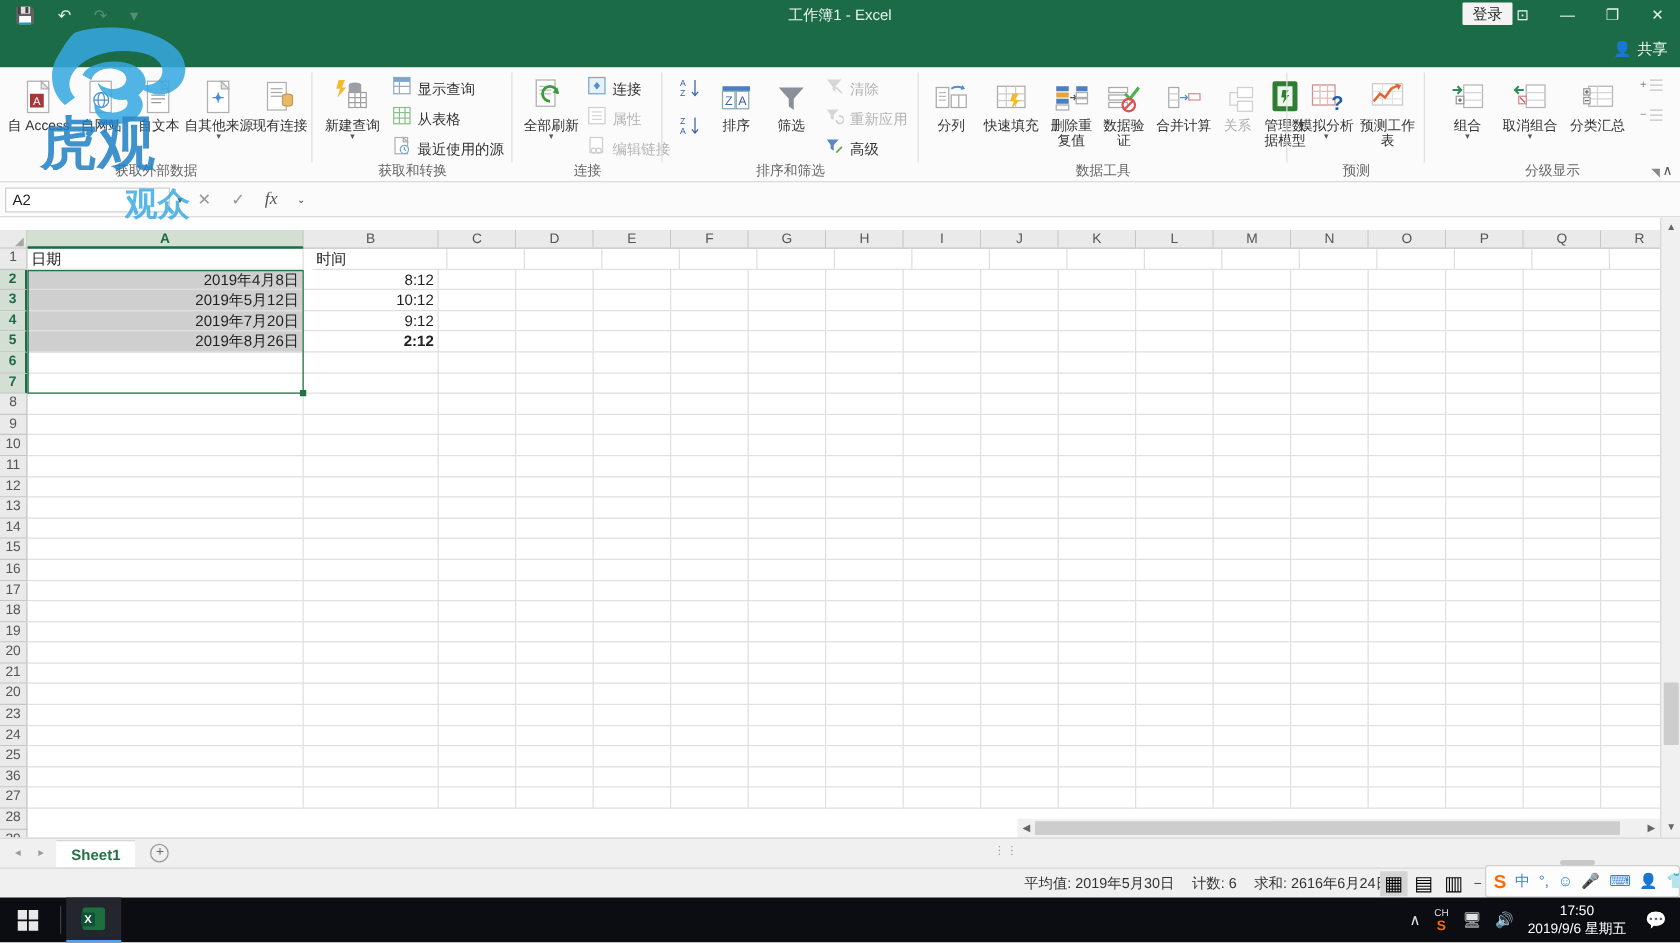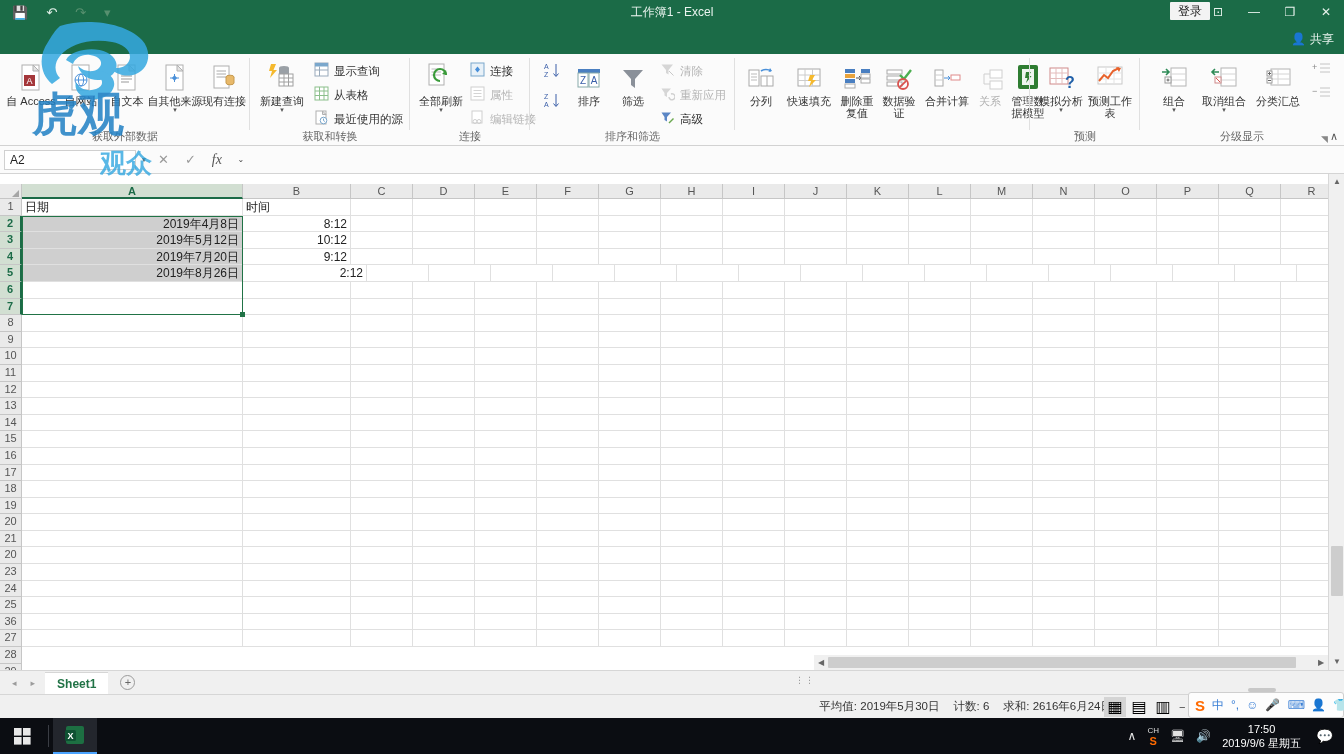--- a/index.html
+++ b/index.html
@@ -553,20 +553,21 @@
     <div class="bigbtn" style="left:272px;width:42px;">
       <span class="bi">
         <svg width="28" height="28" viewBox="0 0 28 28">
             <rect x="4" y="1" width="20" height="24" rx="2" fill="#2f7d32"></rect>
             <rect x="8" y="5" width="12" height="16" fill="#fff" opacity=".92"></rect>
             <path d="M12 8 h5 l-2.5 4 h3 l-5.5 7 l1.5 -5 h-2.5 Z" fill="#2f7d32"></path>
           </svg>
       </span>
       <span class="bl">管理数据模型</span>
     </div>
+    <div class="glabel">数据工具</div>
     <div class="sep"></div>
   </div>
 
   <div class="rgroup" style="left:1030px;width:110px;">
     <div class="bigbtn" style="left:6px;width:50px;">
       <span class="bi">
         <svg width="28" height="28" viewBox="0 0 28 28">
             <rect x="3" y="4" width="18" height="16" fill="#fff" stroke="#d08a8a"></rect>
             <line x1="3" y1="9" x2="21" y2="9" stroke="#e3bcbc"></line>
             <line x1="3" y1="14.5" x2="21" y2="14.5" stroke="#e3bcbc"></line>
@@ -729,21 +730,21 @@
       <div class="rh">24</div>
       <div class="rh">25</div>
       <div class="rh">36</div>
       <div class="rh">27</div>
       <div class="rh">28</div>
       <div class="rh">29</div>
     </div>
   <div class="cells" id="cells">
       <div class="crow">
         <div class="cell" style="width: 221px;">日期</div>
-        <div class="cell" style="width: 108px;">时间</div>
+        <div class="cell" style="width: 108px; margin-left: 7px;">时间</div>
         <div class="cell" style="width: 62px;"></div>
         <div class="cell" style="width: 62px;"></div>
         <div class="cell" style="width: 62px;"></div>
         <div class="cell" style="width: 62px;"></div>
         <div class="cell" style="width: 62px;"></div>
         <div class="cell" style="width: 62px;"></div>
         <div class="cell" style="width: 62px;"></div>
         <div class="cell" style="width: 62px;"></div>
         <div class="cell" style="width: 62px;"></div>
         <div class="cell" style="width: 62px;"></div>
@@ -809,21 +810,21 @@
         <div class="cell" style="width: 62px;"></div>
         <div class="cell" style="width: 62px;"></div>
         <div class="cell" style="width: 62px;"></div>
         <div class="cell" style="width: 62px;"></div>
         <div class="cell" style="width: 62px;"></div>
         <div class="cell" style="width: 62px;"></div>
         <div class="cell" style="width: 62px;"></div>
       </div>
       <div class="crow">
         <div class="cell rt shade" style="width: 221px;">2019年8月26日</div>
-        <div class="cell rt" style="width: 124px;">2:12</div>
+        <div class="cell rt" style="width: 108px; font-weight: bold;">2:12</div>
         <div class="cell" style="width: 62px;"></div>
         <div class="cell" style="width: 62px;"></div>
         <div class="cell" style="width: 62px;"></div>
         <div class="cell" style="width: 62px;"></div>
         <div class="cell" style="width: 62px;"></div>
         <div class="cell" style="width: 62px;"></div>
         <div class="cell" style="width: 62px;"></div>
         <div class="cell" style="width: 62px;"></div>
         <div class="cell" style="width: 62px;"></div>
         <div class="cell" style="width: 62px;"></div>

